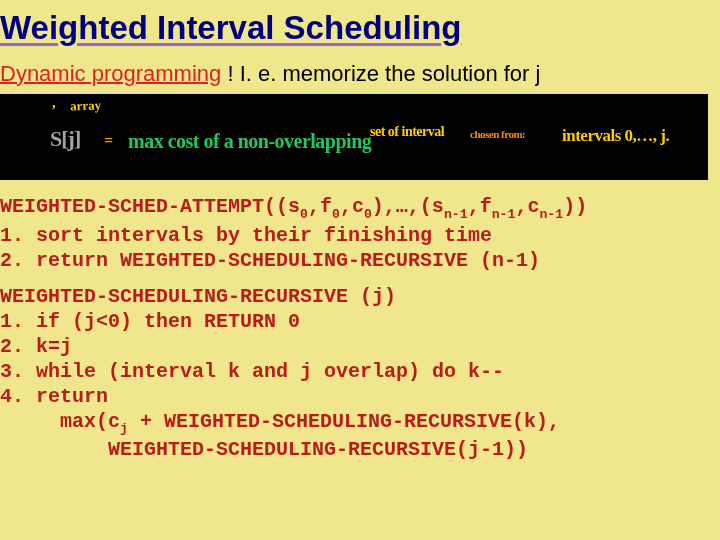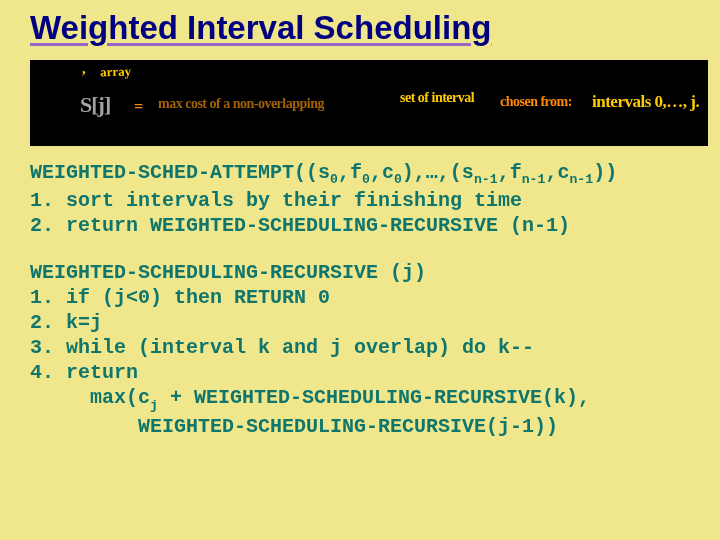--- a/index.html
+++ b/index.html
@@ -9,21 +9,21 @@
     height: 540px;
     background: #f0e68c;
     font-family: "Comic Sans MS", "Comic Sans", cursive, sans-serif;
     color: #000;
     overflow: hidden;
   }
   .slide {
     box-sizing: border-box;
     width: 720px;
     height: 540px;
-    padding: 8px 12px 12px 30px;
+    padding: 8px 12px 12px 0;
     position: relative;
   }
   .title {
     font-size: 33px;
     font-weight: bold;
     color: #000080;
     text-decoration: underline;
     text-decoration-color: #9966cc;
     text-decoration-thickness: 3px;
     text-underline-offset: 4px;
@@ -81,77 +81,80 @@
     left: 104px;
     top: 38px;
     color: #ff8800;
     font-size: 16px;
     font-weight: bold;
   }
   .board .desc1 {
     position: absolute;
     left: 128px;
     top: 36px;
-    color: #a16207;
-    font-size: 14px;
+    color: #22c55e;
+    font-size: 20px;
     font-weight: bold;
     letter-spacing: -0.5px;
   }
   .board .desc2 {
     position: absolute;
     left: 370px;
     top: 30px;
     color: #ffcc00;
     font-size: 14px;
     font-weight: bold;
     letter-spacing: -0.5px;
   }
   .board .desc3 {
     position: absolute;
     left: 470px;
     top: 34px;
     color: #ff8800;
-    font-size: 14px;
+    font-size: 11px;
     font-weight: bold;
     letter-spacing: -0.5px;
   }
   .board .desc4 {
     position: absolute;
     left: 562px;
     top: 32px;
     color: #ffcc00;
     font-size: 17px;
     font-weight: bold;
     letter-spacing: -0.5px;
   }
   .code {
     font-family: "Courier New", Courier, monospace;
     font-size: 20px;
     font-weight: bold;
-    color: #0f766e;
+    color: #b91c1c;
     line-height: 1.25;
     white-space: pre;
   }
   .code .sub {
     font-size: 0.66em;
     vertical-align: sub;
     position: relative;
     top: 0.05em;
   }
   .block2 {
-    margin-top: 22px;
+    margin-top: 11px;
   }
 </style>
 </head>
 <body>
 
 <div class="slide">
 
   <div class="title">Weighted Interval Scheduling</div>
 
+  <div class="subtitle">
+    <span class="dp">Dynamic programming</span><span> !  I. e. memorize the solution for j</span>
+  </div>
 
   <div class="board">
     <span class="scribble1">,</span>
     <span class="array-label">array</span>
     <span class="sj">S[j]</span>
     <span class="eq">=</span>
     <span class="desc1">max cost of a non-overlapping</span>
     <span class="desc2">set of interval</span>
     <span class="desc3">chosen from:</span>
     <span class="desc4">intervals 0,…, j.</span>

